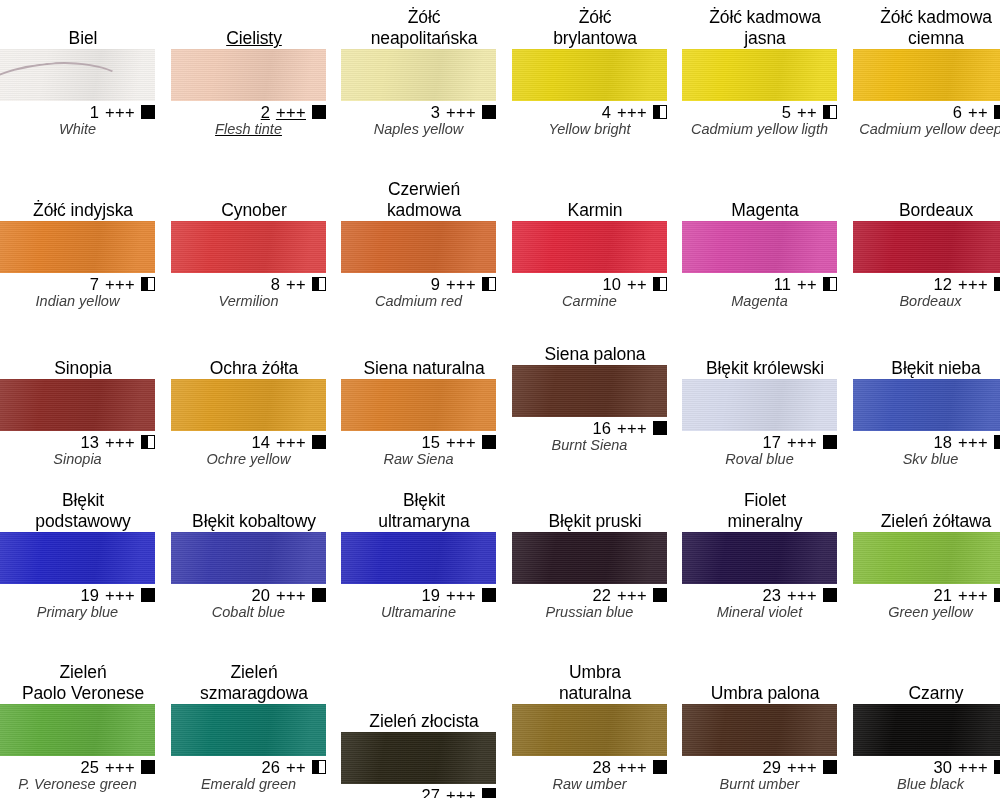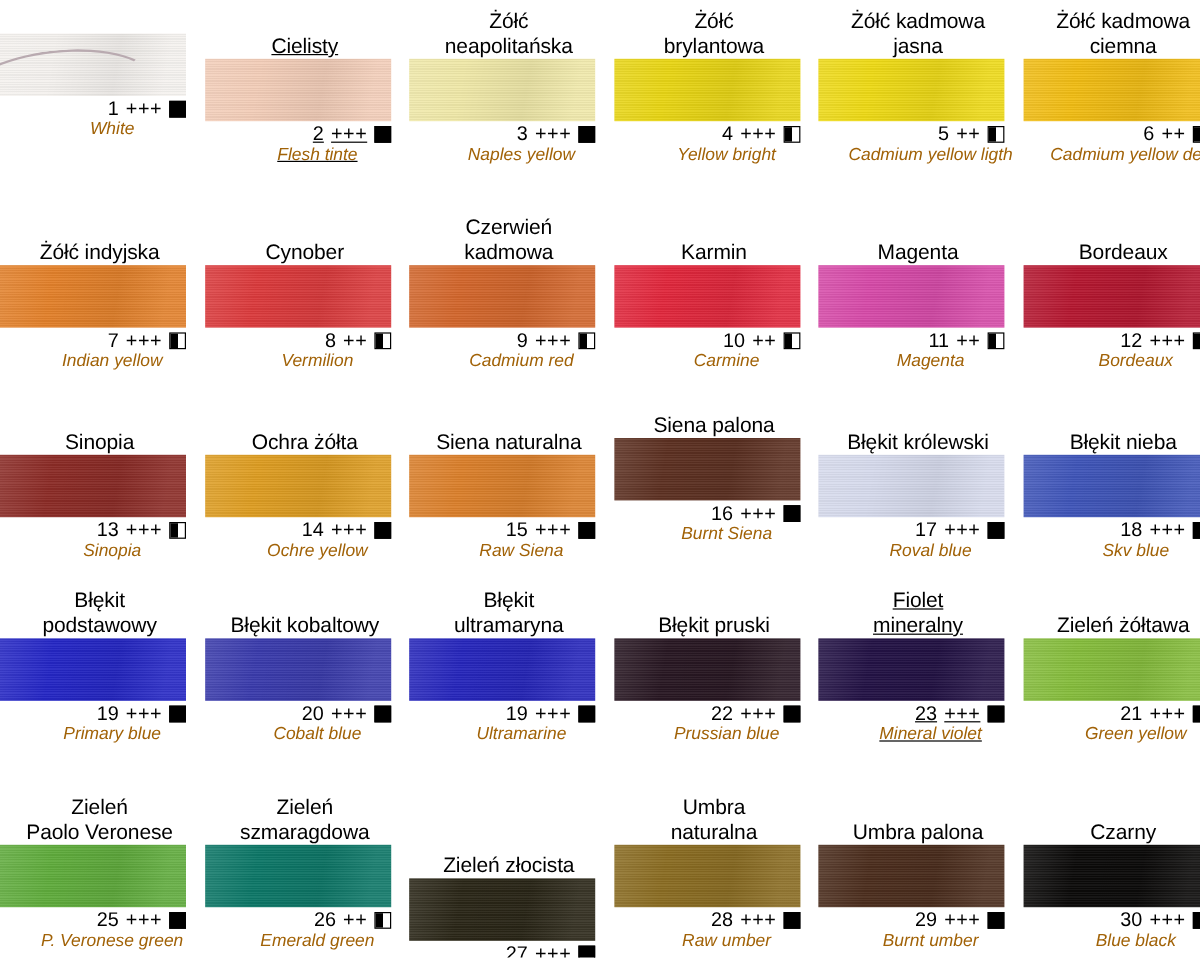--- a/index.html
+++ b/index.html
@@ -122,32 +122,32 @@
   }
   .op-icon.semi {
     background: linear-gradient(to right, #000 0%, #000 50%, #fff 50%, #fff 100%);
   }
 
   .en-name {
     width: 155px;
     text-align: center;
     font-size: 14.5px;
     font-style: italic;
-    color: #a16207;
+    color: #404040;
     line-height: 17px;
     margin-top: 0px;
     white-space: nowrap;
-    padding-left: 16px;
   }
 </style>
 </head>
 <body>
 
 <div id="grid">
     <div class="swatch-cell" style="left: 0px; top: 28px;">
+      <div class="pl-name">Biel</div>
       <div class="chip-wrap">
         <div class="chip white-chip" style="background: rgb(244, 241, 238);">
           <div class="texture"></div>
           <div class="sheen"></div>
           <div class="arc"></div>
         </div>
       </div>
       <div class="meta-line">
         <span class="idx">1</span>
         <span class="perm">+++</span>
@@ -470,21 +470,21 @@
           <div class="sheen"></div>
         </div>
       </div>
       <div class="meta-line">
         <span class="idx">22</span>
         <span class="perm">+++</span>
         <span class="op-icon opaque"></span>
       </div>
       <div class="en-name">Prussian blue</div>
     </div>
-    <div class="swatch-cell" style="left: 682px; top: 490px; text-decoration: underline;">
+    <div class="swatch-cell" style="left: 682px; top: 490px;">
       <div class="pl-name two-line">Fiolet
 mineralny</div>
       <div class="chip-wrap">
         <div class="chip" style="background: rgb(35, 18, 69);">
           <div class="texture"></div>
           <div class="sheen"></div>
         </div>
       </div>
       <div class="meta-line">
         <span class="idx">23</span>

